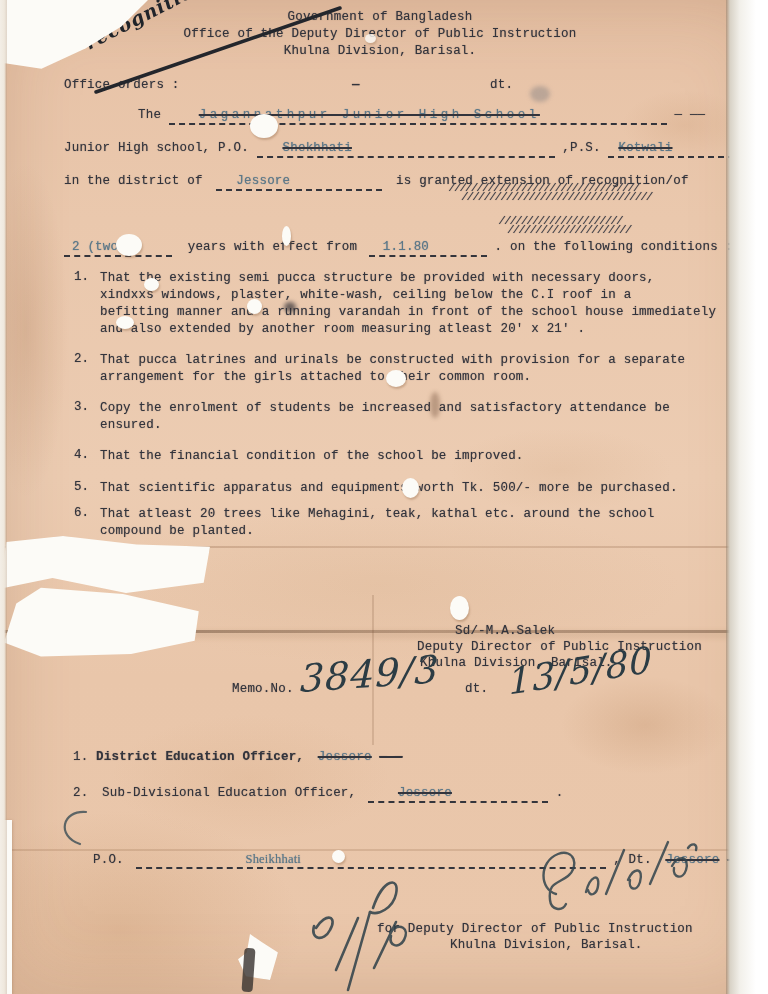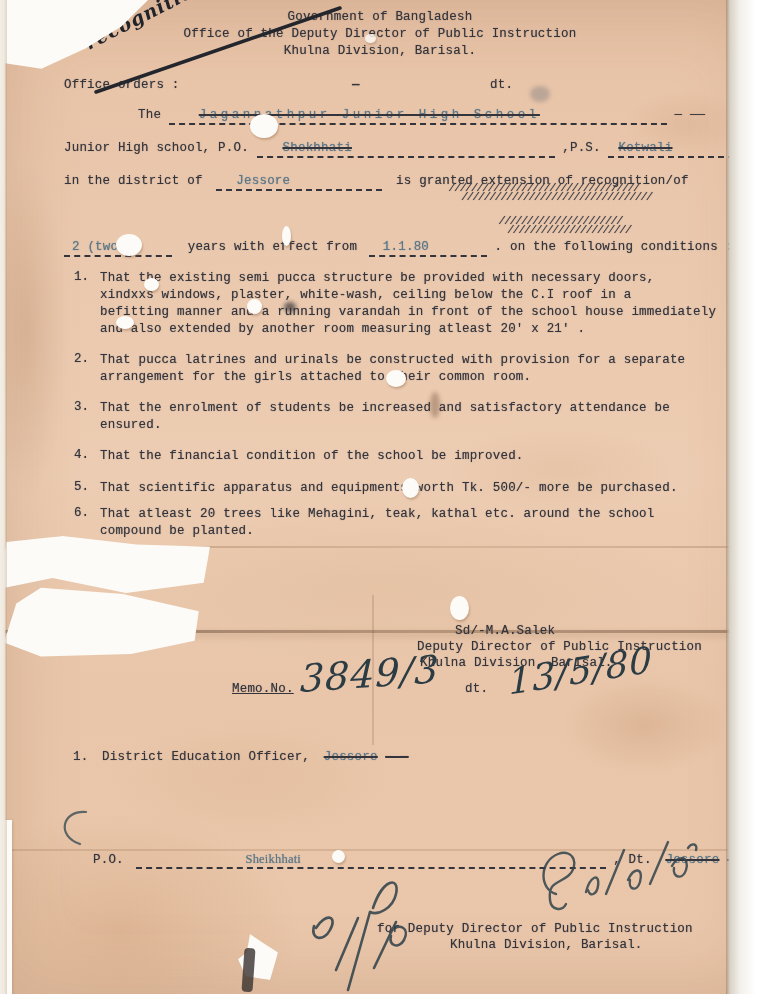--- a/index.html
+++ b/index.html
@@ -103,54 +103,60 @@
 befitting manner and a running varandah in front of the school house immediately
 and also extended by another room measuring atleast 20' x 21' .</span>
   </div>
   <div class="cond" style="top:352px;">
     <span class="cnum">2.</span>
     <span class="ctext">That pucca latrines and urinals be constructed with provision for a separate
 arrangement for the girls attached to their common room.</span>
   </div>
   <div class="cond" style="top:400px;">
     <span class="cnum">3.</span>
-    <span class="ctext">That the enrolment of students be increased and satisfactory attendance be
+    <span class="ctext">Copy the enrolment of students be increased and satisfactory attendance be
 ensured.</span>
   </div>
   <div class="cond" style="top:448px;">
     <span class="cnum">4.</span>
     <span class="ctext">That the financial condition of the school be improved.</span>
   </div>
   <div class="cond" style="top:480px;">
     <span class="cnum">5.</span>
     <span class="ctext">That scientific apparatus and equipments worth Tk. 500/- more be purchased.</span>
   </div>
   <div class="cond" style="top:506px;">
     <span class="cnum">6.</span>
     <span class="ctext">That atleast 20 trees like Mehagini, teak, kathal etc. around the school
 compound be planted.</span>
   </div>
 
   <div class="typed" style="left:455px;top:624px;">Sd/-M.A.Salek</div>
   <div class="typed" style="left:378px;top:640px;margin-left:39px;">Deputy Director of Public Instruction</div>
   <div class="typed" style="left:420px;top:656px;">Khulna Division, Barisal.</div>
 
-  <div class="typed" style="left:232px;top:682px;text-decoration:underline;">Memo.No.</div>
+  <div class="typed" style="left:232px;top:682px;">Memo.No.</div>
   <div class="hand" style="left:300px;top:652px;font-size:38px;transform:rotate(-4deg) skewX(-6deg);letter-spacing:1px;">3849/3</div>
   <div class="typed" style="left:465px;top:682px;">dt.</div>
   <div class="hand" style="left:508px;top:650px;font-size:36px;transform:rotate(-9deg) skewX(-8deg);letter-spacing:1px;">13/5/80</div>
 
 
   <div class="typed" style="left:73px;top:750px;">
     <span>1.</span>
-    <span style="margin-left:6px;">District Education Officer,</span>
+    <span style="font-weight:bold;">District Education Officer,</span>
     <span class="blue struck" style="margin-left:6px;">Jessore</span>
     <span class="struck">— —</span>
   </div>
 
+  <div class="typed" style="left:73px;top:786px;">
+    <span>2.</span>
+    <span style="margin-left:6px;">Sub-Divisional Education Officer,</span>
+    <span class="uline" style="width:150px;padding-left:30px;margin-left:4px;"><span class="blue struck">Jessore</span></span>
+    <span>.</span>
+  </div>
 
 
   <div class="typed" style="left:93px;top:853px;">
     <span>P.O.</span>
     <span class="uline" style="width:360px;padding-left:110px;margin-left:4px;font-family:Liberation Serif, serif;"><span class="blue">Sheikhhati</span></span>
     <span>, Dt.</span>
     <span class="blue struck" style="margin-left:6px;">Jessore</span>
     <span class="struck">—— -</span>
   </div>
 

